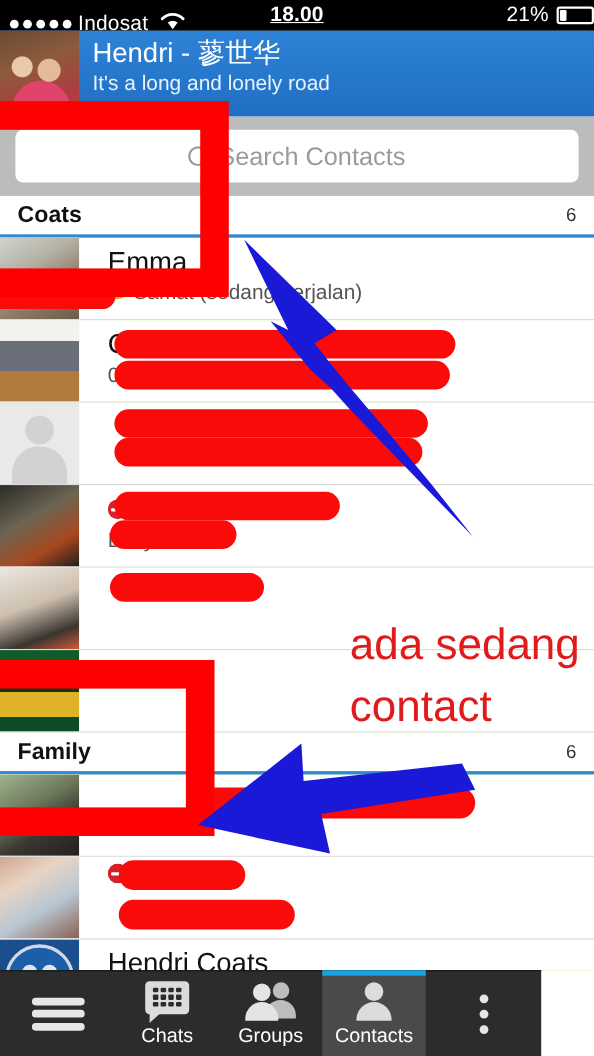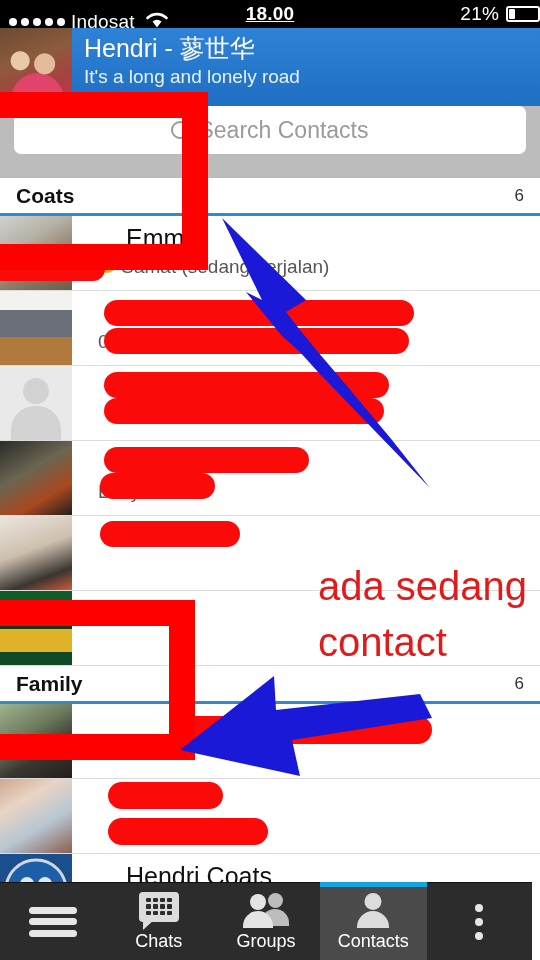--- a/index.html
+++ b/index.html
@@ -32,21 +32,21 @@
     background:linear-gradient(#2e82d6,#1f6fc4); display:flex; align-items:stretch;
   }
   .profile-ava { width:72px; height:78px; flex:none; overflow:hidden; position:relative; }
   .profile-txt { padding:4px 0 0 12px; color:#fff; overflow:hidden; }
   .profile-name { font-size:25px; line-height:32px; font-weight:normal; white-space:nowrap; }
   .profile-status { font-size:19px; line-height:26px; color:#e7f1fb; white-space:nowrap; }
 
   
   .searchbar {
     position:absolute; top:106px; left:0; width:540px; height:72px;
-    background:#bcbcbc; display:flex; align-items:flex-start; padding:0 14px;
+    background:#bcbcbc; display:flex; align-items:center; padding:0 14px;
   }
   .searchbox {
     flex:1; height:48px; background:#fff; border-radius:7px;
     display:flex; align-items:center; justify-content:center; gap:8px;
   }
   .mag { width:19px; height:19px; position:relative; flex:none; }
   .mag:before{content:"";position:absolute;left:0;top:0;width:14px;height:14px;border:2.5px solid #9a9a9a;border-radius:50%;}
   .mag:after{content:"";position:absolute;left:12px;top:12px;width:8px;height:2.5px;background:#9a9a9a;transform:rotate(45deg);border-radius:2px;}
   .search-ph { color:#9a9a9a; font-size:23px; }
 
@@ -55,39 +55,39 @@
   .grp-header {
     height:38px; background:#fff; display:flex; align-items:center;
     padding:0 16px; border-bottom:3px solid #2e8bd0; position:relative;
   }
   .grp-name { font-size:21px; font-weight:bold; color:#111; flex:1; }
   .grp-count { font-size:17px; color:#333; }
 
   .row { display:flex; height:75px; border-bottom:1px solid #dcdcdc; background:#fff; }
   .row-ava { width:72px; height:74px; flex:none; position:relative; overflow:hidden; background:#e3e3e3; }
   .row-body { flex:1; padding:6px 10px 0 26px; min-width:0; position:relative; }
-  .row-name { font-size:25px; line-height:32px; color:#111; white-space:nowrap; overflow:hidden; display:flex; align-items:center; gap:6px;margin-left:28px;}
+  .row-name { font-size:25px; line-height:32px; color:#111; white-space:nowrap; overflow:hidden; display:flex; align-items:center; gap:6px;}
   .row-sub { font-size:19px; line-height:26px; color:#555; white-space:nowrap; overflow:hidden; }
 
   .st { width:18px; height:18px; border-radius:50%; flex:none; display:inline-block; position:relative; }
   .st-busy { background:#d8202a; }
   .st-busy:after{content:"";position:absolute;left:3px;top:7.5px;width:12px;height:3.5px;background:#fff;border-radius:1px;}
   .st-away { background:#f0a90e; }
 
   
   .silh { width:100%; height:100%; background:#e9e9e9; position:relative; }
   .silh:before{content:"";position:absolute;left:50%;top:12px;width:26px;height:26px;background:#d2d2d2;border-radius:50%;transform:translateX(-50%);}
   .silh:after{content:"";position:absolute;left:50%;top:40px;width:50px;height:40px;background:#d2d2d2;border-radius:24px 24px 0 0;transform:translateX(-50%);}
 
   
   .ph{position:absolute;inset:0;}
 
   
   .tabbar {
-    position:absolute; bottom:0; left:0; width:532px; height:78px;
+    position:absolute; bottom:0; left:0; width:492px; height:78px;
     background:#2c2c2c; display:flex; align-items:stretch;
     border-top:1px solid #111;
   }
   .tab { flex:1; display:flex; flex-direction:column; align-items:center; justify-content:center;
          gap:3px; position:relative; color:#f2f2f2; }
   .tab.menu { flex:0 0 105px; }
   .tab.more { flex:0 0 105px; }
   .tab.active { background:#4a4a4a; }
   .tab.active:before{ content:""; position:absolute; top:-1px; left:0; right:0; height:5px; background:#17a3e0; }
   .tab-label { font-size:18px; color:#fff; }

